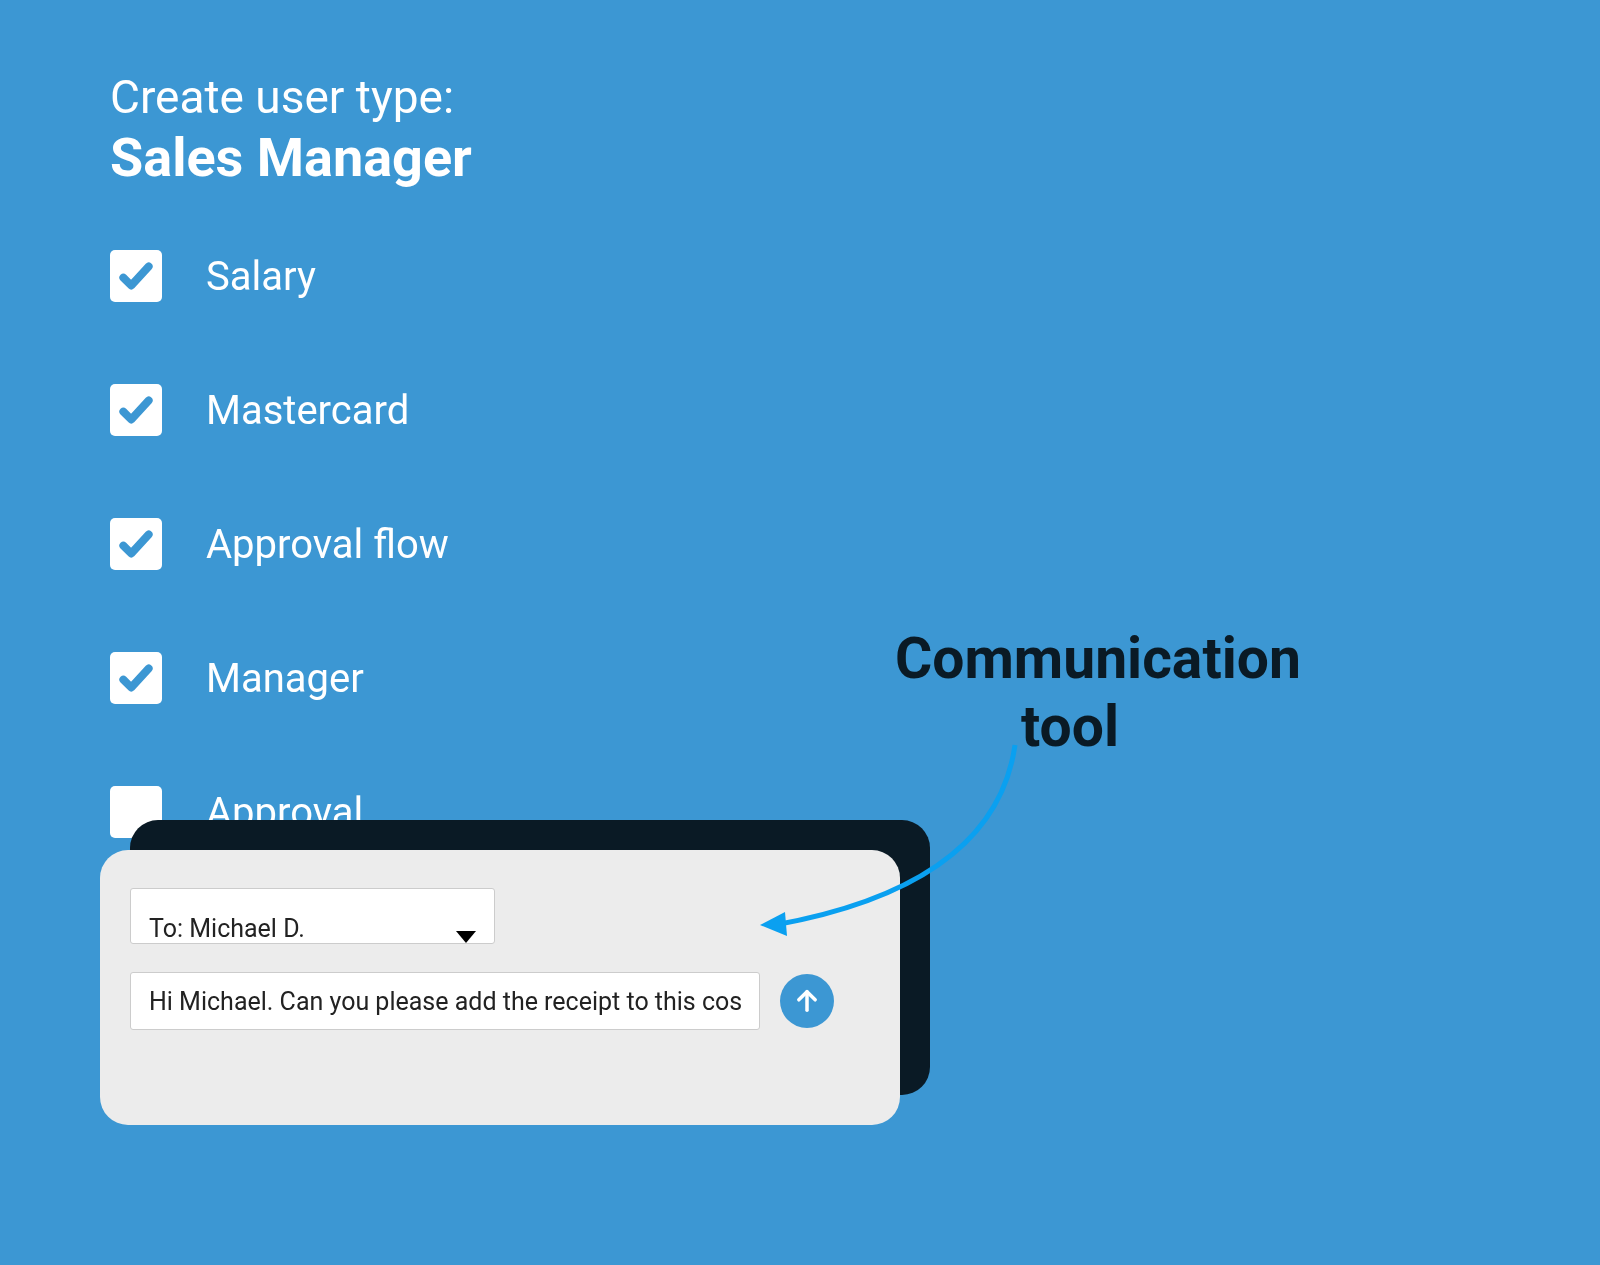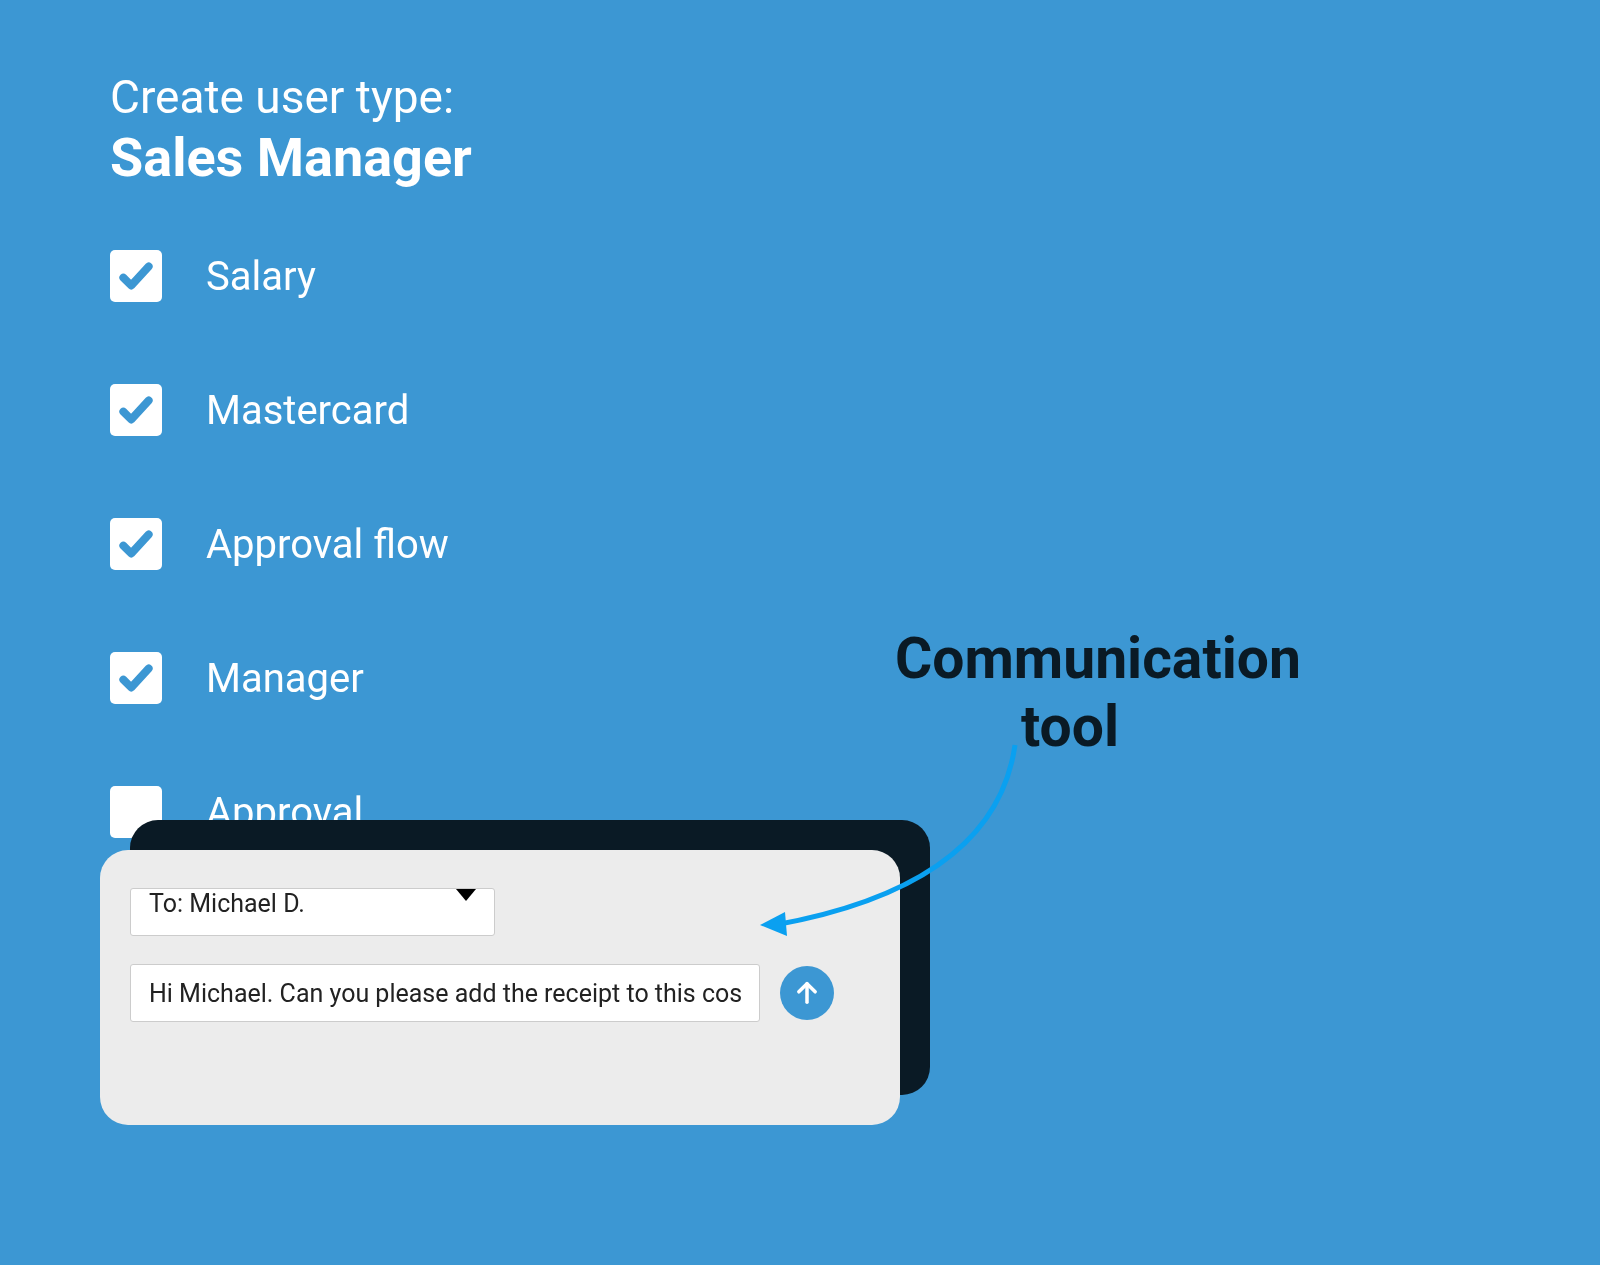--- a/index.html
+++ b/index.html
@@ -93,26 +93,26 @@
       left: 100px;
       width: 800px;
       height: 275px;
       background: #ececec;
       border-radius: 28px;
       padding: 38px 30px;
     }
 
     .recipient-select {
       width: 365px;
-      height: 48px;
+      height: 56px;
       background: #ffffff;
       border: 1px solid #cccccc;
       border-radius: 3px;
       display: flex;
-      align-items: flex-start;
+      align-items: flex-end;
       justify-content: space-between;
       padding: 0 18px;
       cursor: pointer;
       margin-bottom: 28px;
     }
 
     .recipient-text {
       font-size: 25px;
       color: #222;
       font-weight: 400;

